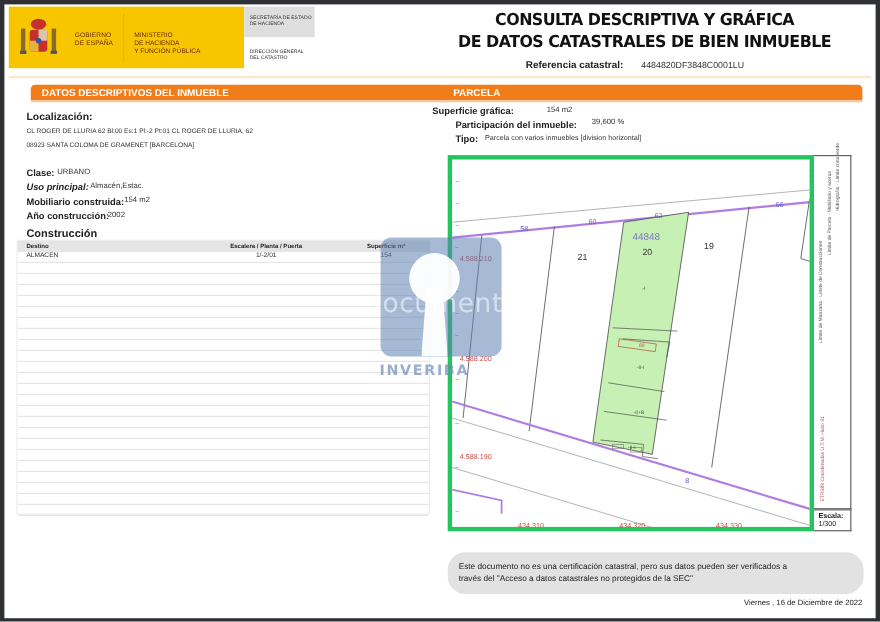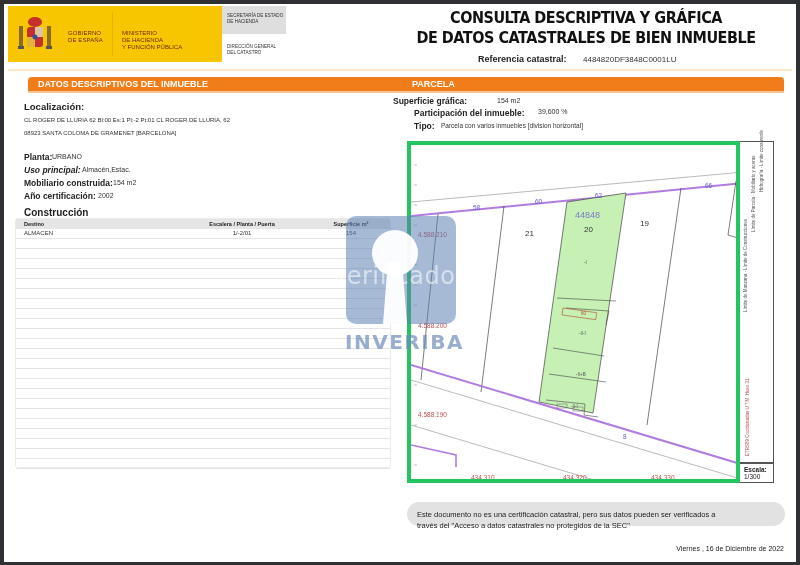--- a/index.html
+++ b/index.html
@@ -31,28 +31,28 @@
   .tbl .thead { position: absolute; left: 0; top: 0; width: 100%; height: 10px; background: #e5e5e5; font-size: 5.5px; font-weight: bold; color: #222; line-height: 10px; }
   .tbl .row { position: absolute; left: 0; width: 100%; height: 10px; border-bottom: 1px solid #e4e4e4; font-size: 6px; color: #333; line-height: 9px; }
   .tbl .c1 { position: absolute; left: 8px; }
   .tbl .c2 { position: absolute; left: 176px; width: 100px; text-align: center; }
   .tbl .c3 { position: absolute; left: 300px; width: 70px; text-align: center; }
   
   .map { position: absolute; left: 407px; top: 141px; width: 333px; height: 342px; border: 4px solid #22c55e; background: #fff; overflow: hidden; }
   .legend { position: absolute; left: 740px; top: 141px; width: 34px; height: 322px; border: 1px solid #555; border-left: none; background: #fff; }
   .legend .vt { position: absolute; left: 0; bottom: 0; transform-origin: left bottom; transform: rotate(-90deg); white-space: nowrap; font-size: 4.5px; color: #555; }
   .scale { position: absolute; left: 740px; top: 463px; width: 34px; height: 20px; border: 1px solid #555; border-left: none; background: #fff; font-size: 6.5px; line-height: 7px; color: #222; padding: 2px 0 0 4px; }
-  .notice { position: absolute; left: 407px; top: 502px; width: 378px; height: 24px; background: #e2e2e2; border-radius: 16px; font-size: 7.5px; line-height: 11px; color: #222; padding: 7px 0 0 10px; }
+  .notice { position: absolute; left: 407px; top: 502px; width: 378px; height: 38px; background: #e2e2e2; border-radius: 16px; font-size: 7.5px; line-height: 11px; color: #222; padding: 7px 0 0 10px; }
   .date { position: absolute; right: 16px; top: 545px; font-size: 7px; color: #222; }
   
   .wm { position: absolute; left: 346px; top: 216px; width: 110px; height: 108px; background: rgba(92,128,178,0.55); border-radius: 10px; }
   .wm-key-c { position: absolute; left: 372px; top: 230px; width: 46px; height: 46px; border-radius: 50%; background: rgba(255,255,255,0.95); }
   .wm-key-s { position: absolute; left: 383px; top: 262px; width: 24px; height: 62px; background: rgba(255,255,255,0.95); clip-path: polygon(20% 0, 80% 0, 100% 100%, 0 100%); }
   .wm-text { position: absolute; left: 332px; top: 262px; font-size: 24px; color: rgba(255,255,255,0.55); font-family: "DejaVu Sans", sans-serif; letter-spacing: 0.5px; }
-  .wm-brand { position: absolute; left: 345px; top: 330px; font-size: 20px; font-weight: bold; color: rgba(110,140,185,0.7); letter-spacing: 1.5px; font-family: "DejaVu Sans", sans-serif; }
+  .wm-brand { position: absolute; left: 345px; top: 330px; font-size: 13px; font-weight: bold; color: rgba(110,140,185,0.7); letter-spacing: 1.5px; font-family: "DejaVu Sans", sans-serif; }
 </style>
 </head>
 <body>
 
 <div class="page"></div>
 
 <div class="logo-band">
   <svg class="shield" viewBox="0 0 34 38">
     <rect x="1" y="10" width="4" height="22" fill="#8a6a2a"></rect>
     <rect x="29" y="10" width="4" height="22" fill="#8a6a2a"></rect>
@@ -96,27 +96,27 @@
 <div class="ref-val">4484820DF3848C0001LU</div>
 <div class="top-rule"></div>
 
 <div class="sec-head" style="left:12px;top:77px;width:380px;margin-left:16px;">
   <span>DATOS DESCRIPTIVOS DEL</span> <b>INMUEBLE</b>
 </div>
 <div class="lbl" style="left:24px;top:101px;font-size:9.5px;">Localización:</div>
 <div class="small" style="left:24px;top:117px;">CL ROGER DE LLURIA 62 Bl:00 Es:1 Pl:-2 Pt:01 CL ROGER DE LLURIA, 62</div>
 <div class="small" style="left:24px;top:130px;">08923 SANTA COLOMA DE GRAMENET [BARCELONA]</div>
 
-<div class="lbl" style="left:24px;top:152px;">Planta:</div>
+<div class="lbl" style="left:24px;top:152px;">Clase:</div>
 <div class="val" style="left:52px;top:153px;">URBANO</div>
 <div class="lbl" style="left:24px;top:165px;font-style:italic;">Uso principal:</div>
 <div class="val" style="left:82px;top:166px;">Almacén,Estac.</div>
 <div class="lbl" style="left:24px;top:178px;">Mobiliario construida:</div>
 <div class="val" style="left:113px;top:179px;">154 m2</div>
-<div class="lbl" style="left:24px;top:191px;">Año certificación:</div>
+<div class="lbl" style="left:24px;top:191px;">Año construcción:</div>
 <div class="val" style="left:98px;top:192px;">2002</div>
 
 <div class="h2" style="left:24px;top:207px;">Construcción</div>
 
 <div class="tbl">
   <div class="thead">
     <span class="c1">Destino</span>
     <span class="c2">Escalera / Planta / Puerta</span>
     <span class="c3">Superficie m²</span>
   </div>
@@ -253,20 +253,20 @@
   <div class="vt" style="left:10px;bottom:6px;color:#c0504d;">ETRS89 Coordenadas U.T.M. Huso 31</div>
 </div>
 <div class="scale">
   <div style="font-weight:bold;">Escala:</div>
   <div>1/300</div>
 </div>
 
 <div class="wm"></div>
 <div class="wm-key-c"></div>
 <div class="wm-key-s"></div>
-<div class="wm-text">verificados</div>
+<div class="wm-text">documento</div>
 <div class="wm-brand">INVERIBA</div>
 
 <div class="notice">
   <div>Este documento no es una certificación catastral, pero sus datos pueden ser verificados a</div>
   <div>través del "Acceso a datos catastrales no protegidos de la SEC"</div>
 </div>
 <div class="date">Viernes , 16 de Diciembre de 2022</div>
 
 </body></html>

